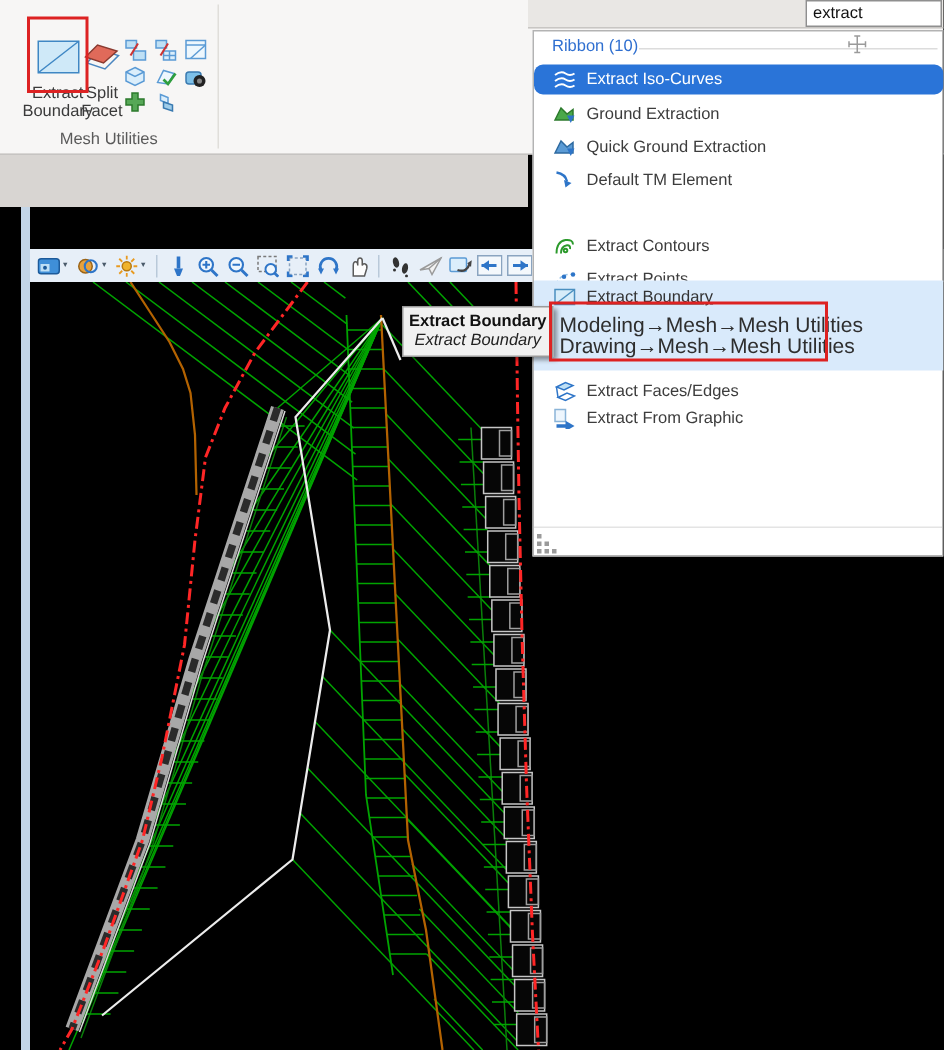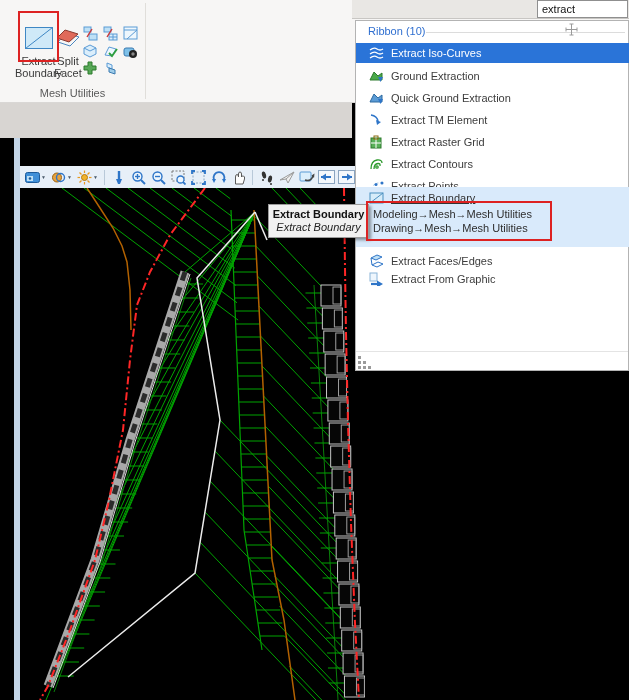--- a/index.html
+++ b/index.html
@@ -25,28 +25,28 @@
   #search-input { position:absolute; left:185px; top:0; width:91px; height:18px;
     border:1px solid #8f8f8f; font-size:11px; padding:1px 4px; background:#fff; color:#111; }
 
   
   #panel { left:355px; top:20px; width:274px; height:351px; background:#fff;
     border:1px solid #b3b3b3; z-index:5;text-decoration:underline; }
   #panel-header { position:absolute; left:12px; top:4px; font-size:11px; color:#2f6fd0; }
   #panel-rule { position:absolute; left:70px; right:3px; top:11px; height:1px; background:#dcdcdc; }
   #drag-cross { position:absolute; left:208px; top:1px; }
   .rp-item { position:absolute; left:0; width:273px; height:20px; display:flex;
-    align-items:center; padding-left:13px; font-size:11px; color:#3c3c3c; cursor:default; }
+    align-items:center; padding-left:13px; font-size:11px; color:#3c3c3c; cursor:default;border-radius:6px; }
   .rp-item .ric { width:15px; height:14px; margin-right:7px; flex:none; }
   .rp-item.sel { background:#2a74d8; color:#fff; }
   #hover-block { position:absolute; left:0; top:166px; width:273px; height:60px; background:#d9eafb; }
   #hover-label { position:absolute; left:13px; top:2px; height:18px; display:flex; align-items:center;
     font-size:11px; color:#333; }
   #hover-label .txt { text-decoration:underline; margin-left:7px; }
-  .path-line { position:absolute; left:17px; width:250px; height:14px; font-size:11px; color:#2e2e2e; }
+  .path-line { position:absolute; left:17px; width:250px; height:14px; font-size:14px; color:#2e2e2e; }
   #panel-foot-rule { position:absolute; left:0; right:0; top:330px; height:1px; background:#e4e4e4; }
   #resize-grip { position:absolute; left:2px; top:335px; }
 
   
   #tooltip { left:268px; top:204px; width:101px; height:34px; background:#f1f1f1;
     border:1px solid #9b9b9b; z-index:8; text-align:center;
     box-shadow:2px 2px 3px rgba(0,0,0,.4); padding-top:2px; }
   #tooltip .t1 { font-size:11px; font-weight:bold; color:#111; line-height:14px; }
   #tooltip .t2 { font-size:11px; font-style:italic; color:#222; line-height:13px; }
 
@@ -488,30 +488,21 @@
           <polygon points="1,11 5,3 9,7 13,4 13,11" fill="#5b9bd5" stroke="#2e6aa0"></polygon>
           <polygon points="9,8 14,8 11.5,13" fill="#2e75c8"></polygon>
         </svg>
       <span class="ril">Quick Ground Extraction</span>
     </div>
     <div class="rp-item" style="top:89px">
       <svg class="ric" viewBox="0 0 15 14">
           <path d="M2 2 Q8 3 9 8" fill="none" stroke="#2e75c8" stroke-width="1.6"></path>
           <polygon points="7,7 12,9 8,12" fill="#2e75c8"></polygon>
         </svg>
-      <span class="ril">Extract TM Element</span>
-    </div>
-    <div class="rp-item" style="top:111px">
-      <svg class="ric" viewBox="0 0 15 14">
-          <rect x="2" y="3" width="10" height="10" fill="#58b058" stroke="#2c7a2c"></rect>
-          <line x1="2" y1="8" x2="12" y2="8" stroke="#fff"></line>
-          <line x1="7" y1="3" x2="7" y2="13" stroke="#fff"></line>
-          <rect x="5" y="1" width="4" height="3" fill="none" stroke="#8a6a10"></rect>
-        </svg>
-      <span class="ril">Extract Raster Grid</span>
+      <span class="ril">Default TM Element</span>
     </div>
     <div class="rp-item" style="top:133px">
       <svg class="ric" viewBox="0 0 15 14">
           <g fill="none" stroke="#2c9a2c" stroke-width="1.3">
             <path d="M2 12 Q2 4 8 3 Q13 2.5 13 6"></path>
             <path d="M5 12 Q5 7 9 6.5 Q11.5 6.3 11 9"></path>
             <circle cx="8" cy="10" r="1.2"></circle>
           </g>
         </svg>
       <span class="ril">Extract Contours</span>

